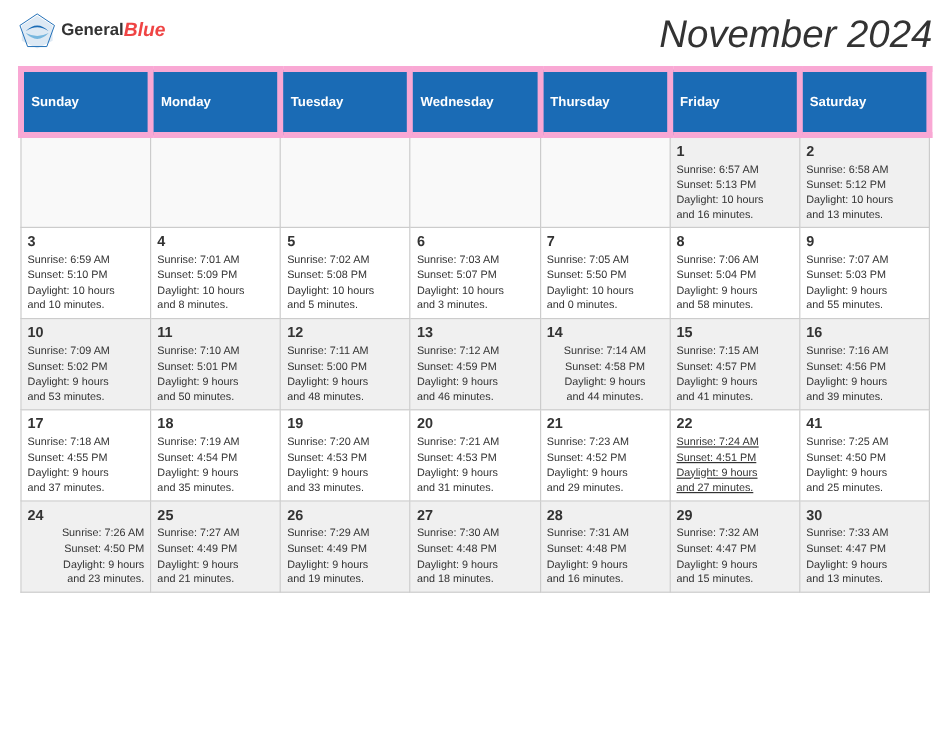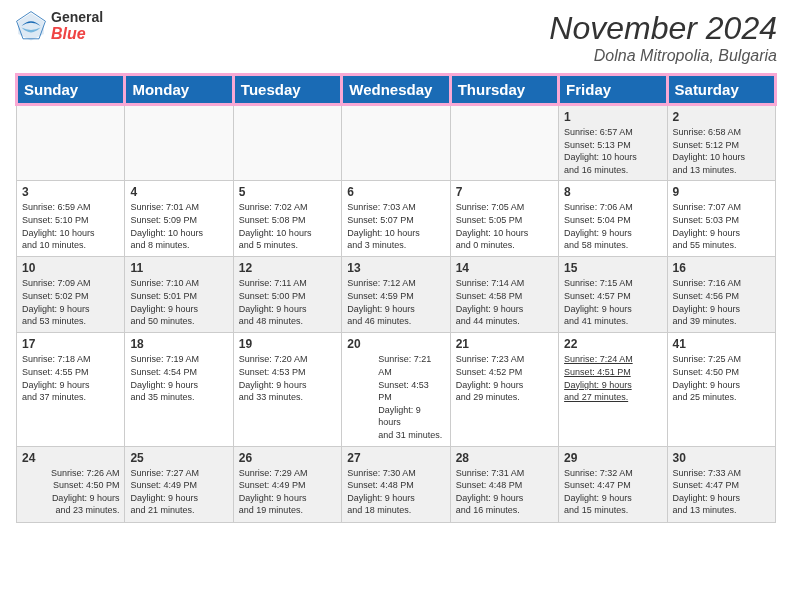--- a/index.html
+++ b/index.html
@@ -20,21 +20,21 @@
       align-items: flex-start;
       margin-bottom: 8px;
     }
     .logo {
       display: flex;
       align-items: center;
       gap: 4px;
     }
     .logo-text {
       display: flex;
-      flex-direction: column;
+      flex-direction: row;
       line-height: 1.1;
     }
     .logo-general {
       font-size: 14px;
       font-weight: bold;
       color: #333;
     }
     .logo-blue {
       font-size: 16px;
       font-weight: bold;
@@ -60,24 +60,24 @@
     }
     .calendar {
       width: 100%;
       border-collapse: collapse;
       table-layout: fixed;
     }
     .calendar th {
       background-color: #1a6bb5;
       color: #fff;
       text-align: left;
-      padding: 5px 6px;
-      font-size: 15px;
+      padding: 19px 6px;
+      font-size: 11px;
       font-weight: bold;
-      border: 3px solid #f9a8d4;
+      border: 5px solid #f9a8d4;
     }
     .calendar td {
       border: 1px solid #ccc;
       vertical-align: top;
       padding: 4px 5px;
       font-size: 9.5px;
       color: #333;
       height: 76px;
       background: #fff;
     }
@@ -111,21 +111,20 @@
         <path d="M8,20 Q20,8 32,20 Q20,12 8,20Z" fill="#1a6bb5"></path>
         <path d="M8,22 Q20,34 32,22 Q20,28 8,22Z" fill="#4a9fd4" opacity="0.7"></path>
       </svg>
       <div class="logo-text">
         <span class="logo-general">General</span>
         <span class="logo-blue">Blue</span>
       </div>
     </div>
     <div class="title-area">
       <div class="month-title">November 2024</div>
-      <div class="subtitle">Dolna Mitropolia, Bulgaria</div>
     </div>
   </div>
 
   <table class="calendar">
     <thead>
       <tr>
         <th>Sunday</th>
         <th>Monday</th>
         <th>Tuesday</th>
         <th>Wednesday</th>
@@ -181,21 +180,21 @@
           <td>
             <span class="day-number">6</span>
             <div class="day-info" style="white-space: pre-line;">Sunrise: 7:03 AM
 Sunset: 5:07 PM
 Daylight: 10 hours
 and 3 minutes.</div>
           </td>
           <td>
             <span class="day-number">7</span>
             <div class="day-info" style="white-space: pre-line;">Sunrise: 7:05 AM
-Sunset: 5:05 PM
+Sunset: 5:50 PM
 Daylight: 10 hours
 and 0 minutes.</div>
           </td>
           <td>
             <span class="day-number">8</span>
             <div class="day-info" style="white-space: pre-line;">Sunrise: 7:06 AM
 Sunset: 5:04 PM
 Daylight: 9 hours
 and 58 minutes.</div>
           </td>
@@ -231,21 +230,21 @@
           </td>
           <td class="shaded">
             <span class="day-number">13</span>
             <div class="day-info" style="white-space: pre-line;">Sunrise: 7:12 AM
 Sunset: 4:59 PM
 Daylight: 9 hours
 and 46 minutes.</div>
           </td>
           <td class="shaded">
             <span class="day-number">14</span>
-            <div class="day-info" style="white-space: pre-line;">Sunrise: 7:14 AM
+            <div class="day-info" style="white-space: pre-line; text-align: center;">Sunrise: 7:14 AM
 Sunset: 4:58 PM
 Daylight: 9 hours
 and 44 minutes.</div>
           </td>
           <td class="shaded">
             <span class="day-number">15</span>
             <div class="day-info" style="white-space: pre-line;">Sunrise: 7:15 AM
 Sunset: 4:57 PM
 Daylight: 9 hours
 and 41 minutes.</div>
@@ -275,21 +274,21 @@
           </td>
           <td>
             <span class="day-number">19</span>
             <div class="day-info" style="white-space: pre-line;">Sunrise: 7:20 AM
 Sunset: 4:53 PM
 Daylight: 9 hours
 and 33 minutes.</div>
           </td>
           <td>
             <span class="day-number">20</span>
-            <div class="day-info" style="white-space: pre-line; margin-left: 31px;">Sunrise: 7:21 AM
+            <div class="day-info" style="white-space: pre-line;">Sunrise: 7:21 AM
 Sunset: 4:53 PM
 Daylight: 9 hours
 and 31 minutes.</div>
           </td>
           <td>
             <span class="day-number">21</span>
             <div class="day-info" style="white-space: pre-line;">Sunrise: 7:23 AM
 Sunset: 4:52 PM
 Daylight: 9 hours
 and 29 minutes.</div>

